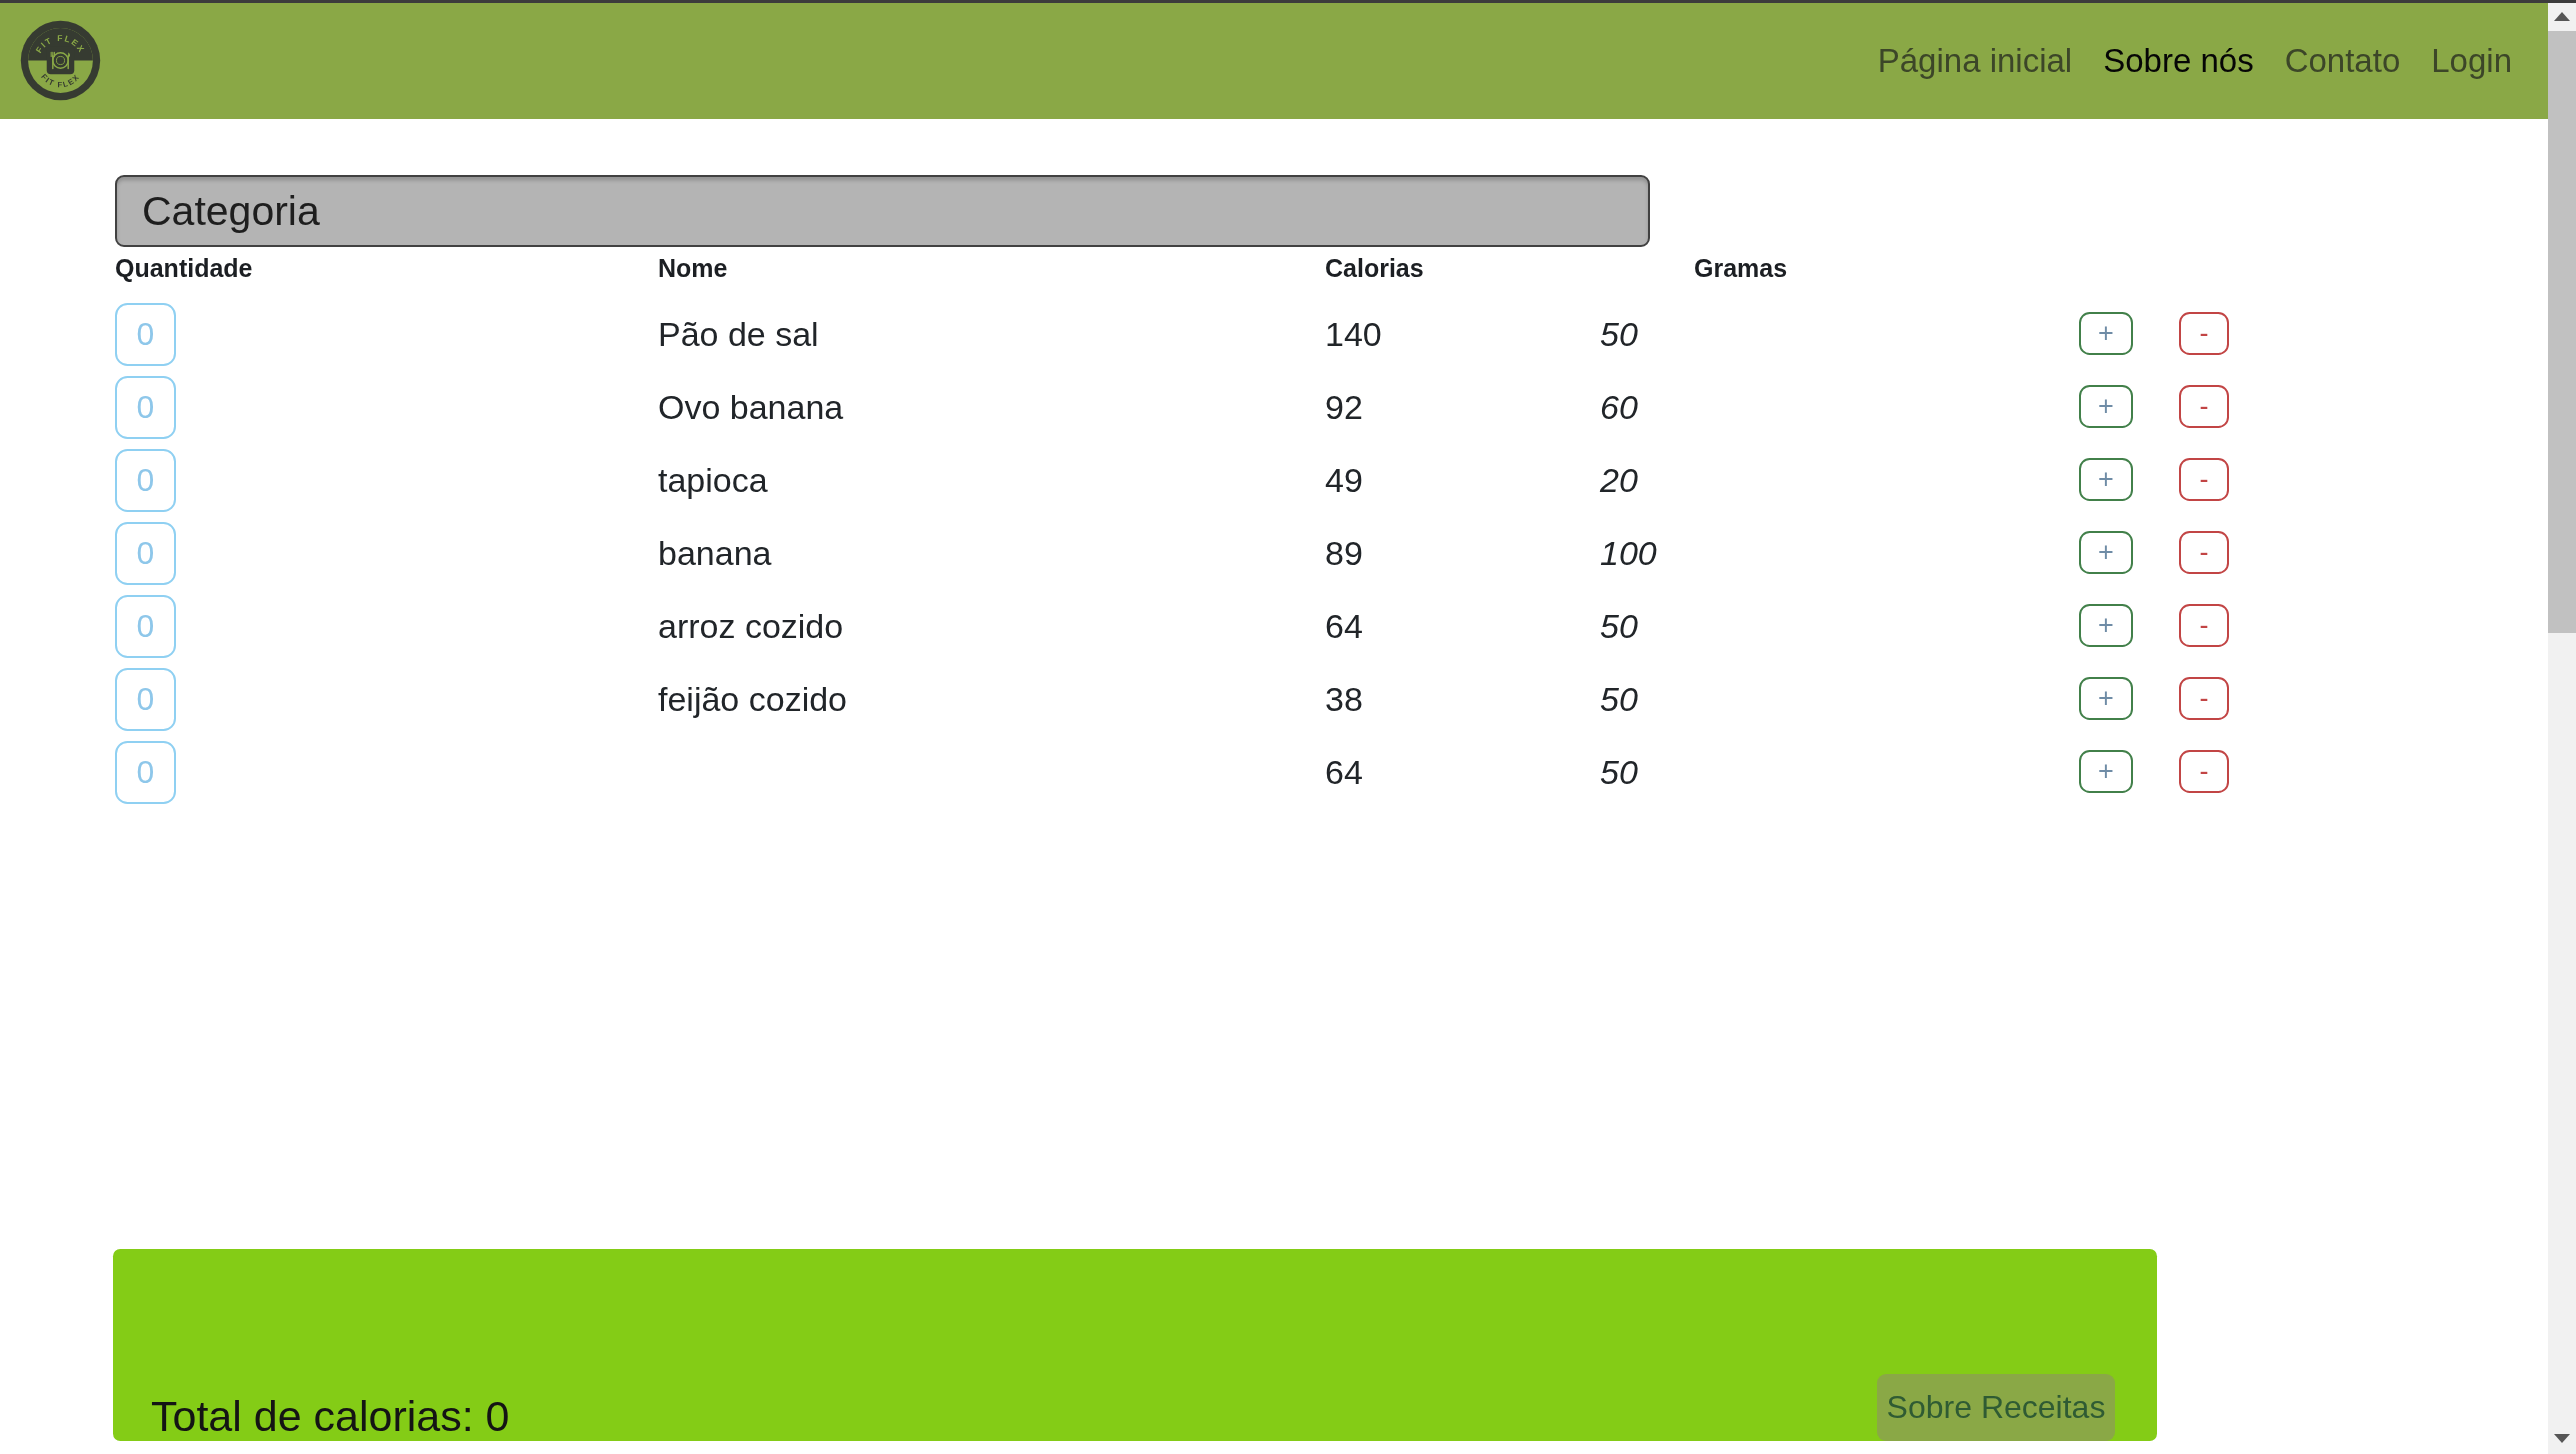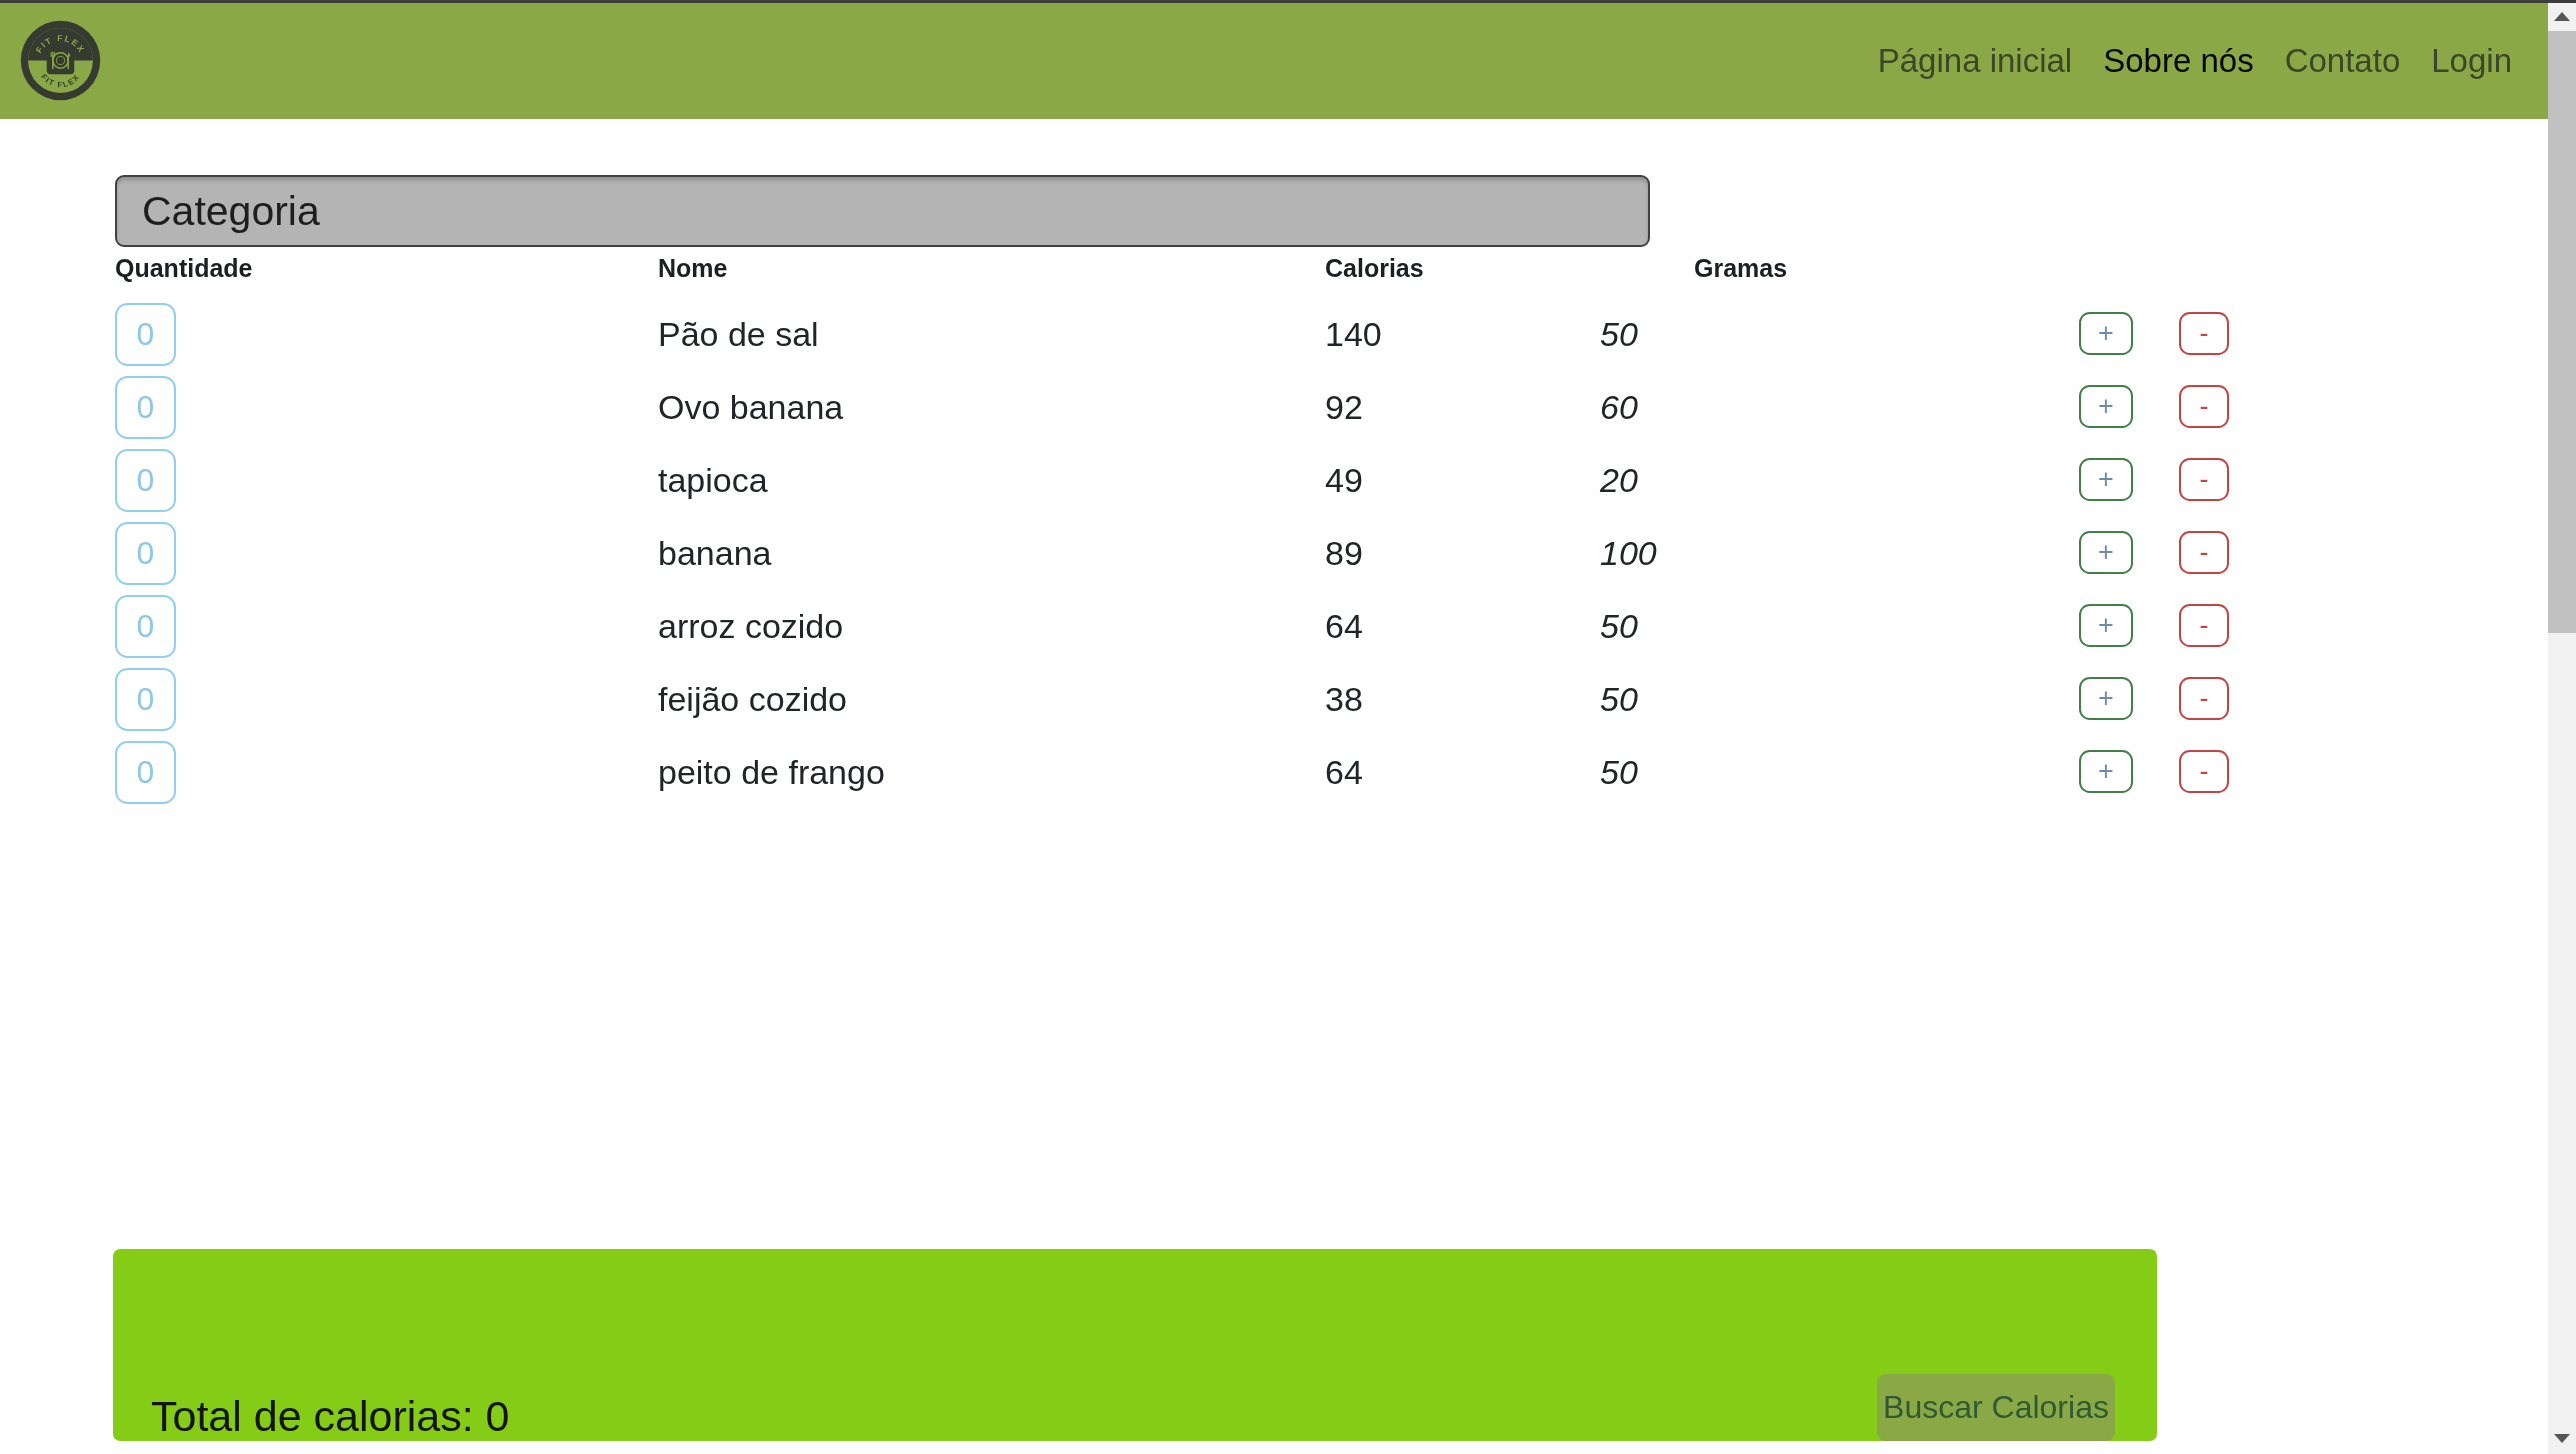--- a/index.html
+++ b/index.html
@@ -183,32 +183,31 @@
     <input class="qty" readonly="" value="0" style="">
     <span class="cell c-name">feijão cozido</span>
     <span class="cell c-cal">38</span>
     <span class="cell c-gram">50</span>
     <button class="btn-plus">+</button>
     <button class="btn-minus">-</button>
   </div>
 
   <div class="row">
     <input class="qty" readonly="" value="0" style="">
-    <span class="cell c-name">peito de frango</span>
     <span class="cell c-cal">64</span>
     <span class="cell c-gram">50</span>
     <button class="btn-plus">+</button>
     <button class="btn-minus">-</button>
   </div>
 
 </div>
 
 <div class="footer-box">
   <span class="total">Total de calorias: 0</span>
-  <button class="search-btn">Buscar Calorias</button>
+  <button class="search-btn">Sobre Receitas</button>
 </div>
 
 <div class="scrollbar">
   <div class="sb-up">
     <div class="tri-up"></div>
   </div>
   <div class="sb-thumb"></div>
   <div class="sb-down">
     <div class="tri-down"></div>
   </div>

